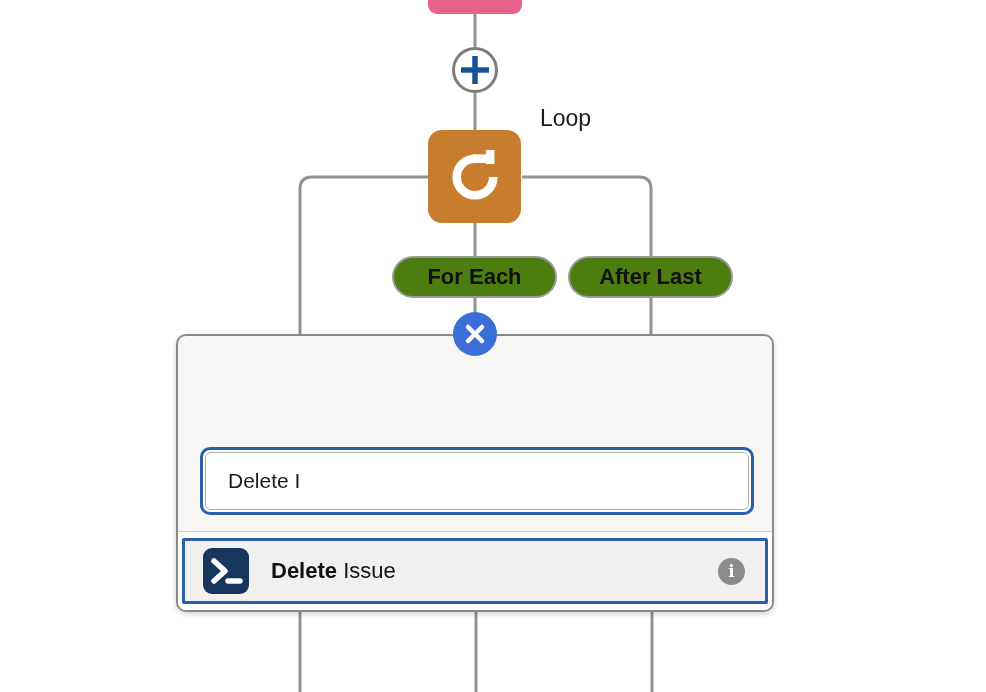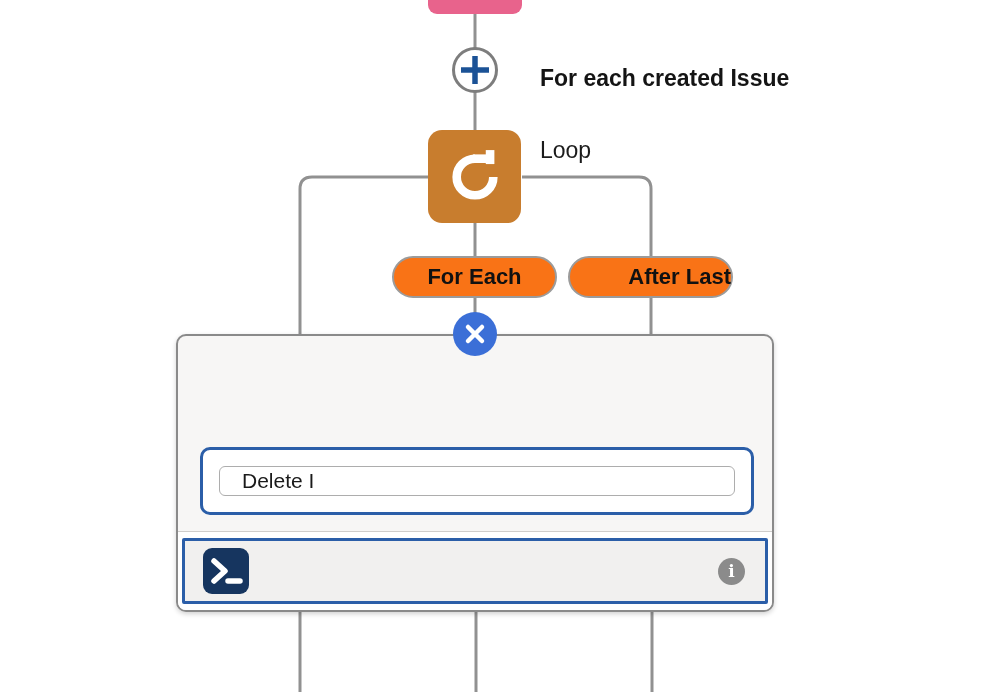--- a/index.html
+++ b/index.html
@@ -34,42 +34,42 @@
 
   
   .loop-node{
     left:428px;top:130px;width:93px;height:93px;border-radius:14px;
     background:#C87D2E;z-index:2;display:flex;align-items:center;justify-content:center;
     cursor:pointer;
   }
 
   
   .pill{
-    height:42px;border:2px solid #9b9b9b;border-radius:21px;background:#f97316;
+    height:42px;border:2px solid #9b9b9b;border-radius:21px;background:#4d7c0f;
     z-index:2;display:flex;align-items:center;justify-content:center;
     font-weight:700;font-size:22px;color:#111;
   }
   .pill.for-each{left:392px;top:256px;width:165px;}
-  .pill.after-last{left:568px;top:256px;width:165px;justify-content:flex-end;}
+  .pill.after-last{left:568px;top:256px;width:165px;}
 
   
   .popup{
     left:176px;top:334px;width:598px;height:278px;
     background:#F7F6F5;border:2px solid #8a8a8a;border-radius:10px;
     z-index:3;box-shadow:0 2px 5px rgba(0,0,0,.18);
     overflow:hidden;
   }
   .popup-title{
     position:absolute;left:0;top:52px;width:100%;text-align:center;
     font-weight:700;font-size:27px;color:#121212;
   }
   .search-wrap{
     position:absolute;left:22px;top:111px;width:554px;height:68px;
     border:3px solid #2B5EA8;border-radius:10px;background:#ffffff;
-    padding:16px;box-sizing:border-box;
+    padding:2px;box-sizing:border-box;
   }
   .search-inner{
     width:100%;height:100%;border:1px solid #adadad;border-radius:6px;
     box-sizing:border-box;display:flex;align-items:center;background:#fff;
   }
   .search-inner input{
     width:100%;height:100%;border:none;outline:none;background:transparent;
     font-family:inherit;font-size:21px;color:#1a1a1a;padding:0 0 0 22px;
   }
   .results-section{
@@ -120,21 +120,20 @@
 <div class="abs plus-node">
   <svg width="40" height="40" viewBox="0 0 40 40">
     <g stroke="#1B5296" stroke-width="5.5">
       <line x1="6" y1="20" x2="34" y2="20"></line>
       <line x1="20" y1="6" x2="20" y2="34"></line>
     </g>
   </svg>
 </div>
 
 <div class="abs loop-label">
-  <div class="t1">For each created Issue</div>
   <div class="t2">Loop</div>
 </div>
 
 <div class="abs loop-node">
   <svg width="56" height="56" viewBox="0 0 52 52">
     <g stroke="#ffffff" stroke-width="8" fill="none">
       <path d="M 43 26 A 17 17 0 1 1 26 9"></path>
       <path d="M 24 9 H 40"></path>
       <path d="M 40 14 V 1"></path>
     </g>
@@ -159,20 +158,21 @@
   <div class="results-section">
     <div class="result-row">
       <span class="terminal-icon">
         <svg width="46" height="46" viewBox="0 0 46 46">
           <g stroke="#ffffff" stroke-width="5.5" fill="none" stroke-linecap="round" stroke-linejoin="round">
             <path d="M11 13 L22 23 L11 33"></path>
             <line x1="25" y1="33" x2="37" y2="33"></line>
           </g>
         </svg>
       </span>
+      <span class="result-label"><span class="match">Delete</span><span class="rest"> Issue</span></span>
       <span class="info-icon">i</span>
     </div>
   </div>
 </div>
 
 <div class="abs close-btn">
   <svg width="22" height="22" viewBox="0 0 22 22">
     <g stroke="#ffffff" stroke-width="4.5" stroke-linecap="round">
       <line x1="4" y1="4" x2="18" y2="18"></line>
       <line x1="18" y1="4" x2="4" y2="18"></line>

